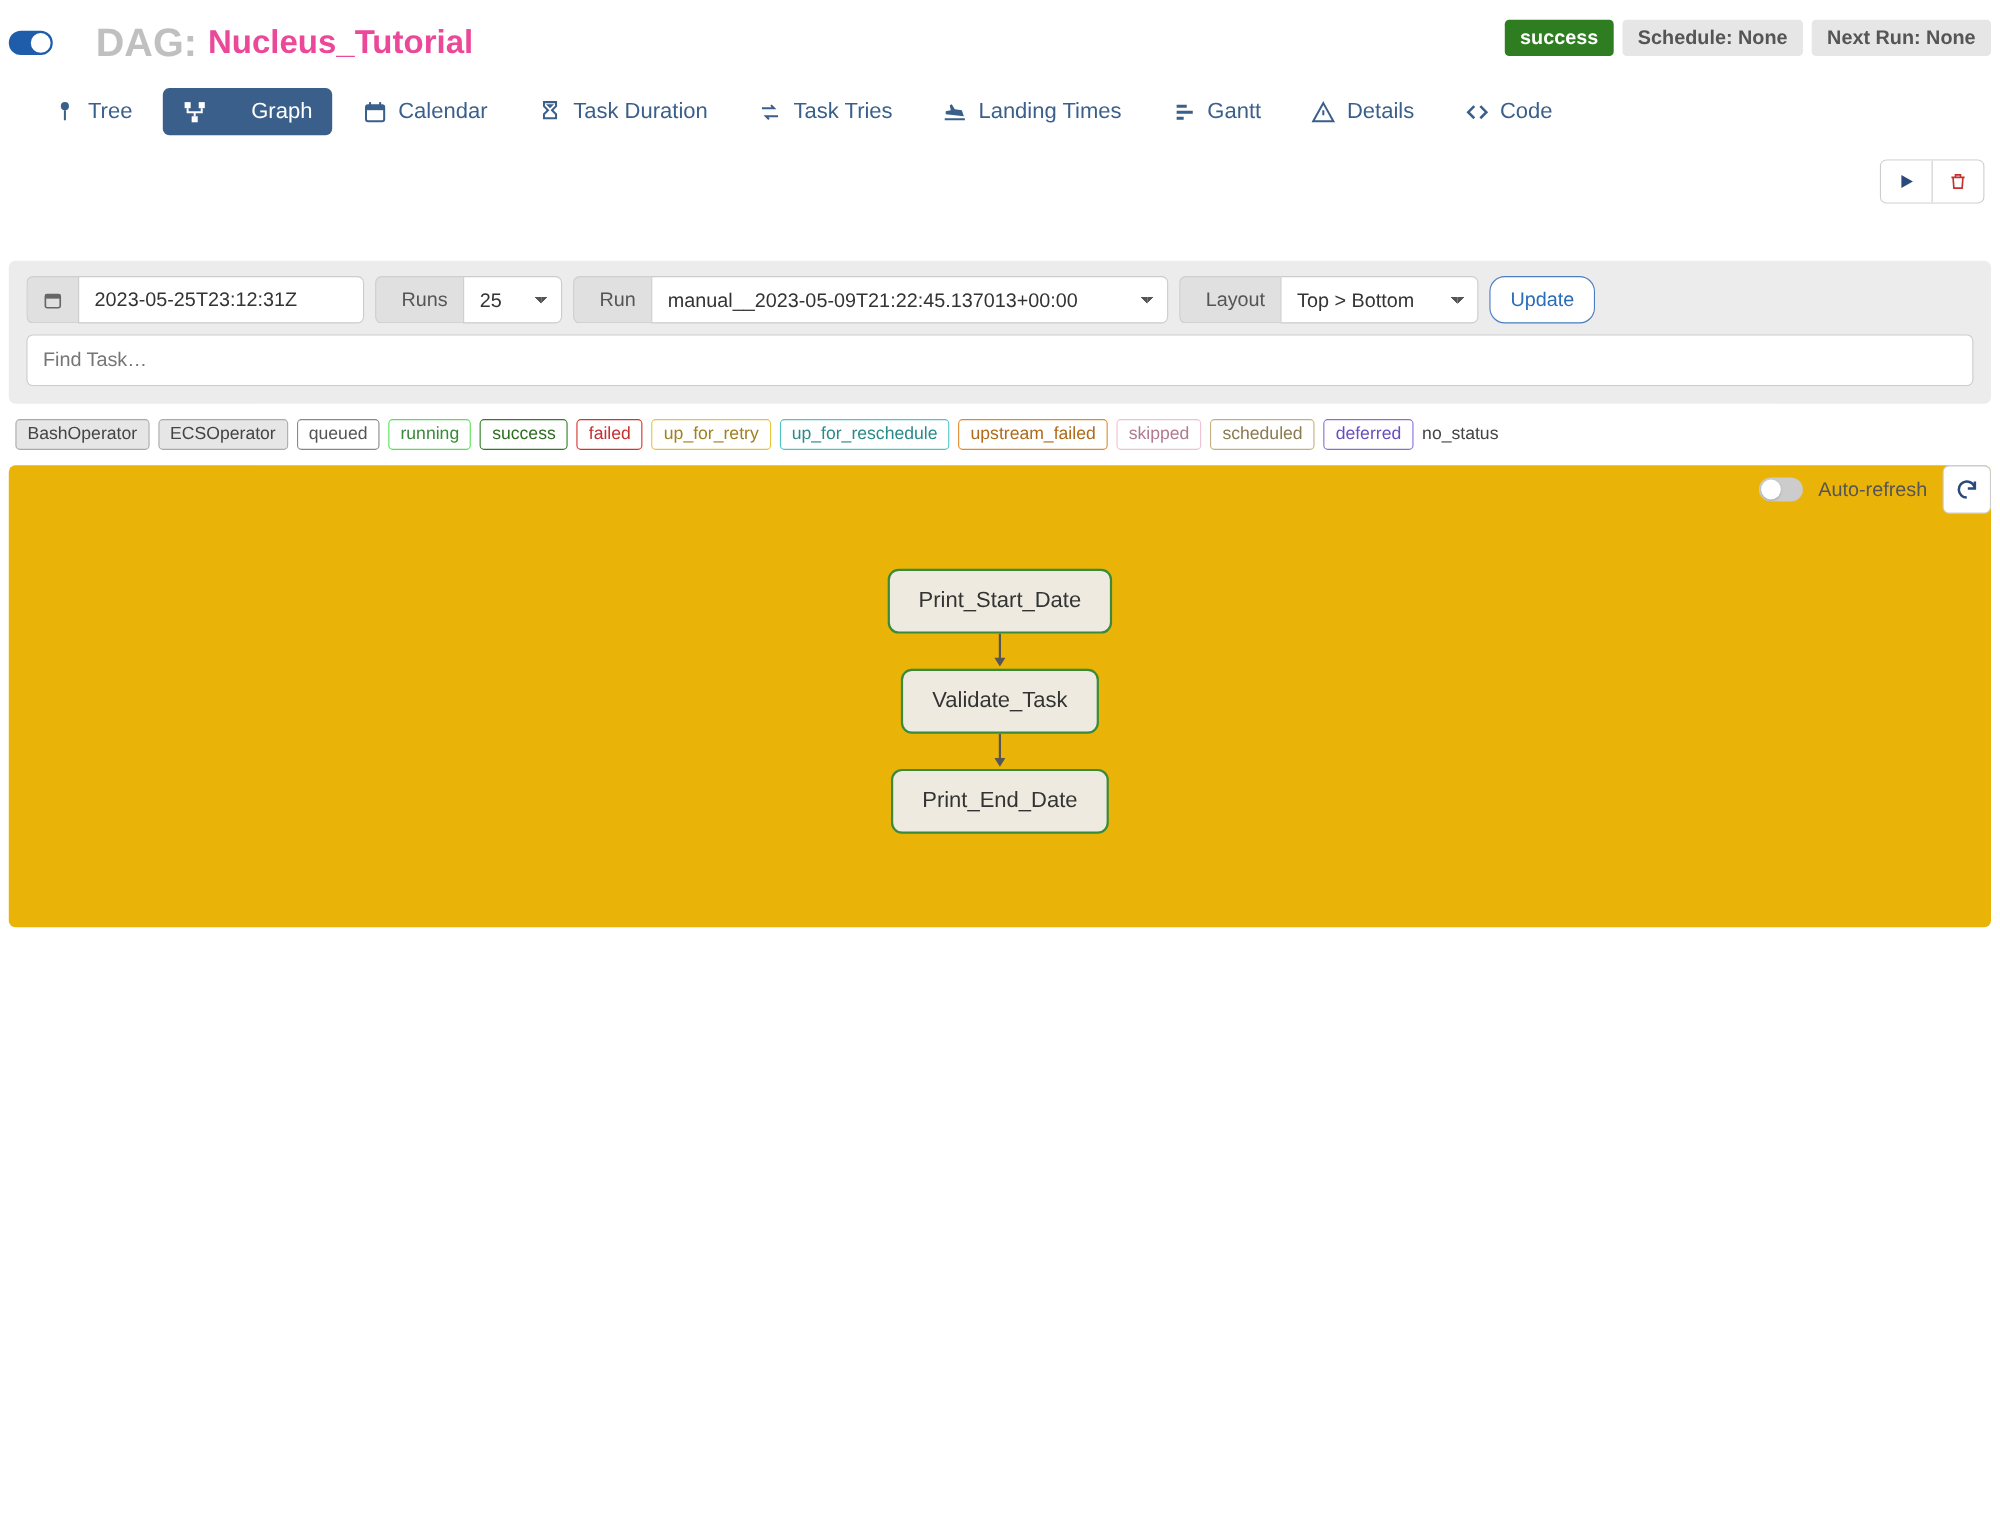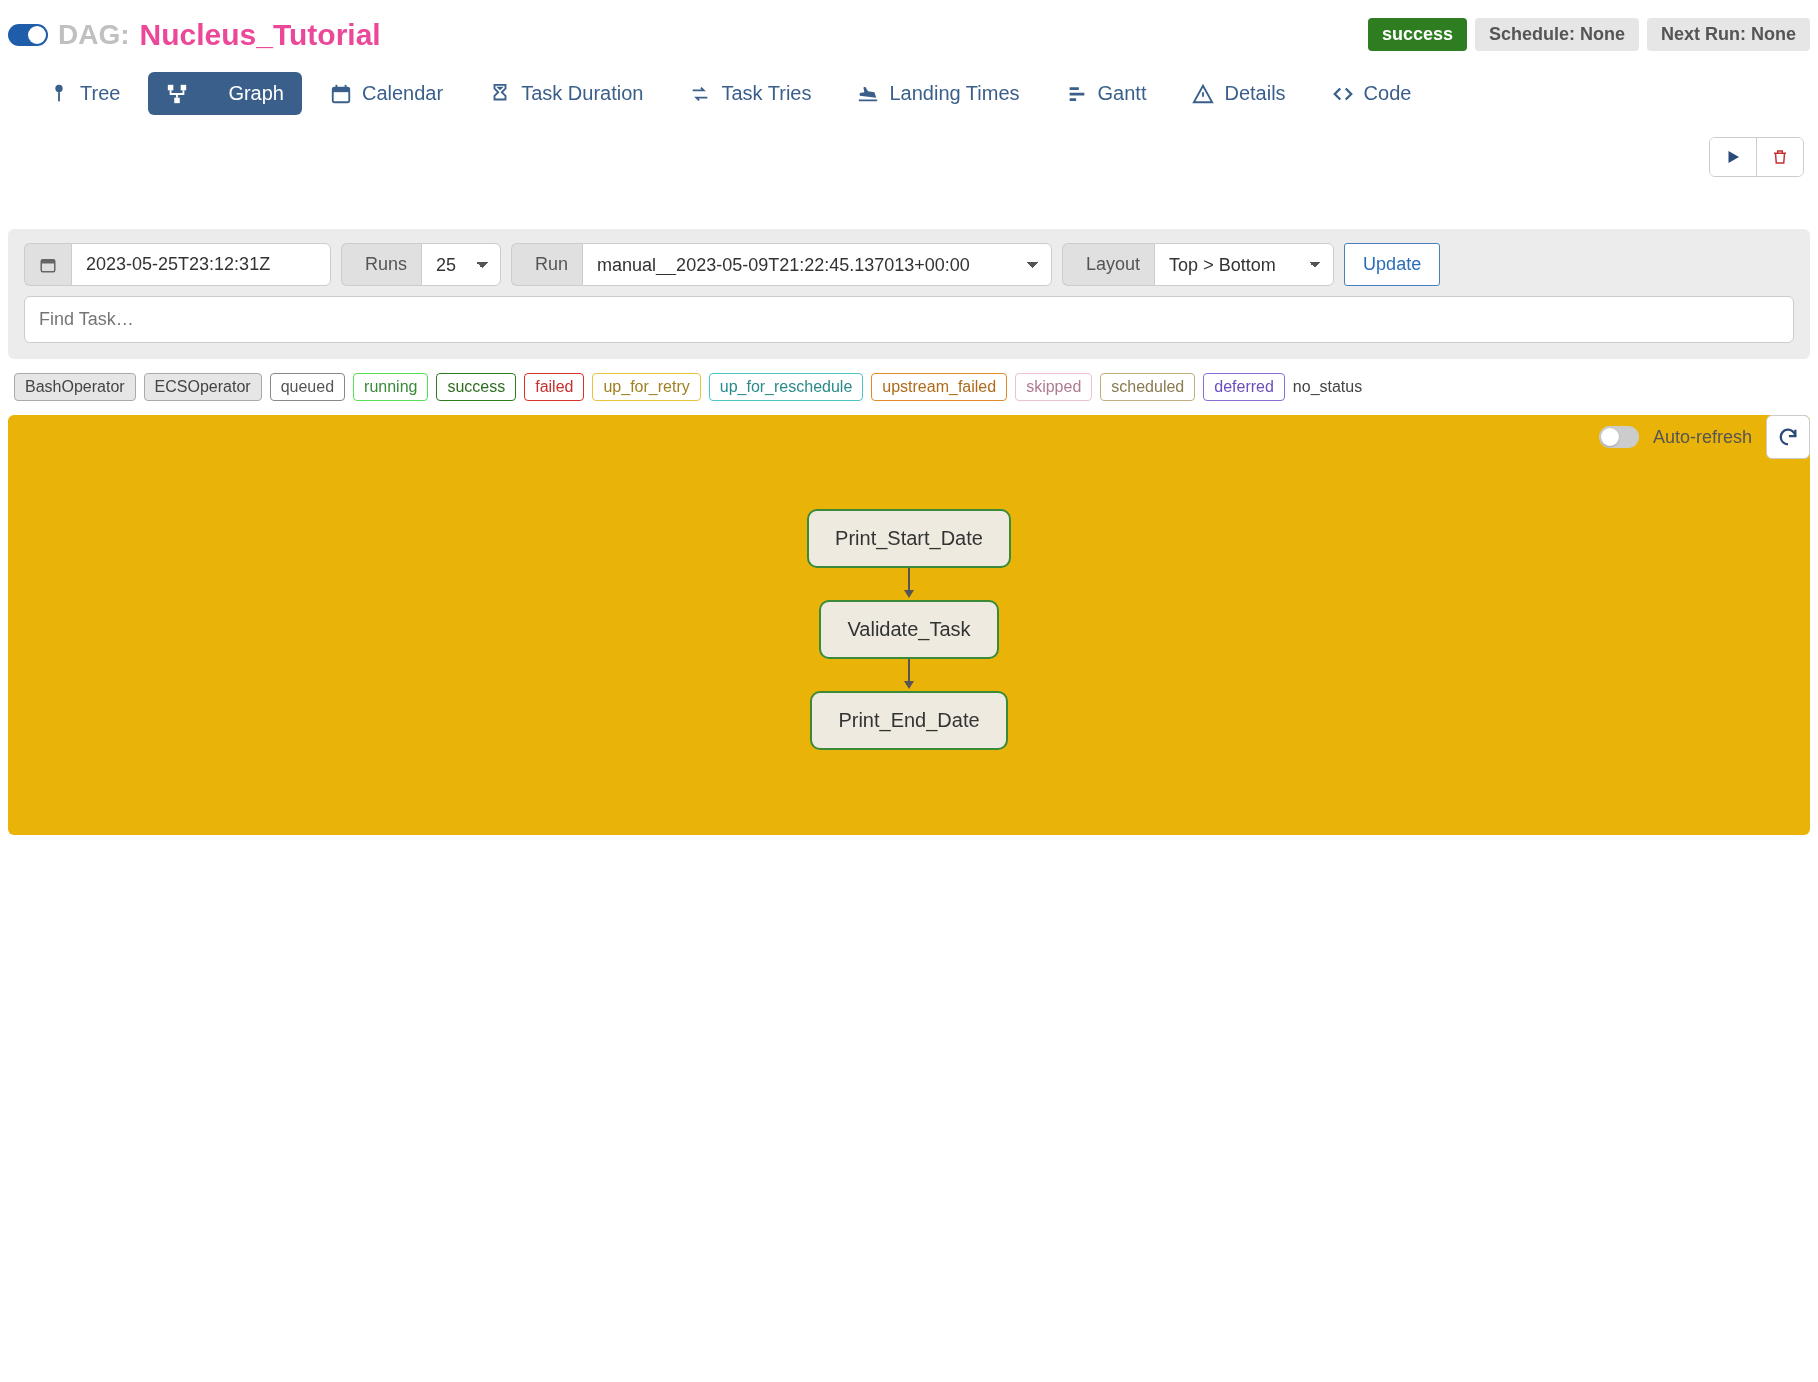--- a/index.html
+++ b/index.html
@@ -29,21 +29,21 @@
   border-radius: 12px;
   position: relative;
   cursor: pointer;
 }
 .toggle::after {
   content: ""; position: absolute;
   right: 2px; top: 2px;
   width: 18px; height: 18px;
   background: #fff; border-radius: 50%;
 }
-.dag-prefix { font-size: 28px; font-weight: 700; color: #c0c0c0; }
+.dag-prefix { font-size: 36px; font-weight: 700; color: #c0c0c0; margin-left: 29px; }
 .dag-name { font-size: 30px; font-weight: 700; color: #ec4899; }
 .badges { display: flex; gap: 8px; }
 .badge {
   padding: 6px 14px;
   border-radius: 4px;
   font-size: 18px;
   font-weight: 600;
 }
 .badge-success { background: #2e7d21; color: #fff; }
 .badge-grey { background: #e6e6e6; color: #555; }
@@ -127,21 +127,21 @@
   border-top-left-radius: 6px;
   border-bottom-left-radius: 6px;
   display: flex; align-items: center;
 }
 .btn-update {
   background: #fff;
   border: 1px solid #4a7ec0;
   color: #2a6db8;
   padding: 10px 18px;
   font-size: 18px;
-  border-radius: 3px;
+  border-radius: 14px;
   cursor: pointer;
 }
 .find-input {
   width: 100%;
   padding: 12px 14px;
   font-size: 18px;
   border: 1px solid #ccc;
   border-radius: 6px;
   background: #fff;
 }
@@ -338,21 +338,21 @@
         <span class="cal-icon">
           <svg width="18" height="18" viewBox="0 0 24 24" fill="#666">
               <rect x="3" y="5" width="18" height="16" rx="2" fill="none" stroke="#666" stroke-width="2"></rect>
               <rect x="3" y="5" width="18" height="5"></rect>
             </svg>
         </span>
         <input class="ctrl-input" style="width: 260px;" value="2023-05-25T23:12:31Z">
       </div>
       <div class="joined">
         <span class="ctrl-label">Runs</span>
-        <select class="ctrl-select" style="width:80px">
+        <select class="ctrl-select" style="width:90px">
           <option>25</option>
         </select>
       </div>
       <div class="joined">
         <span class="ctrl-label">Run</span>
         <select class="ctrl-select" style="width:470px">
           <option>manual__2023-05-09T21:22:45.137013+00:00</option>
         </select>
       </div>
       <div class="joined">

